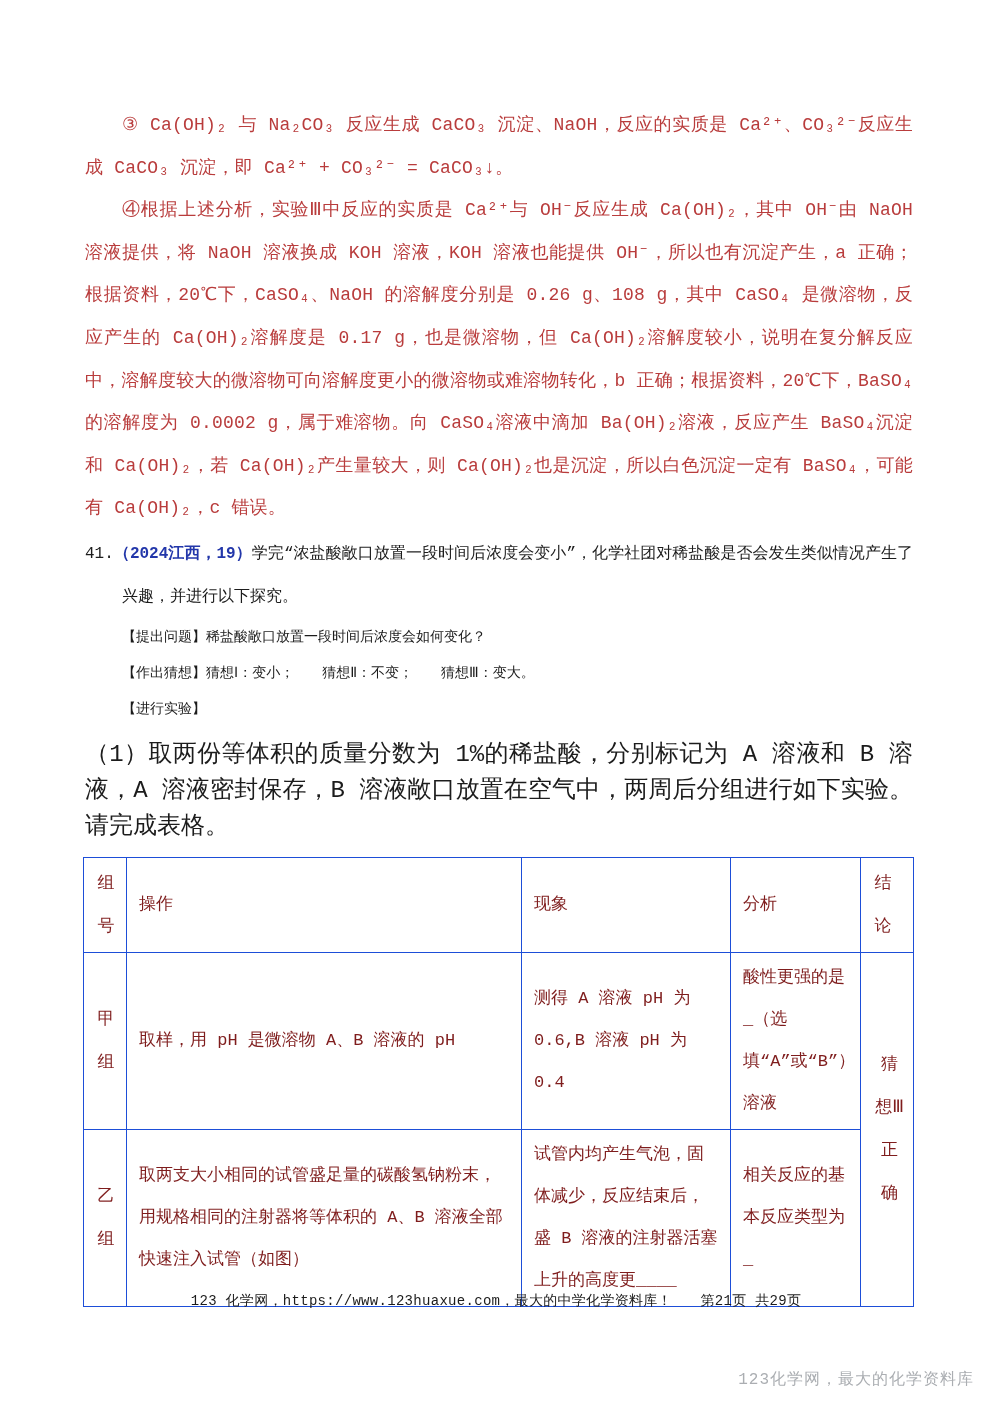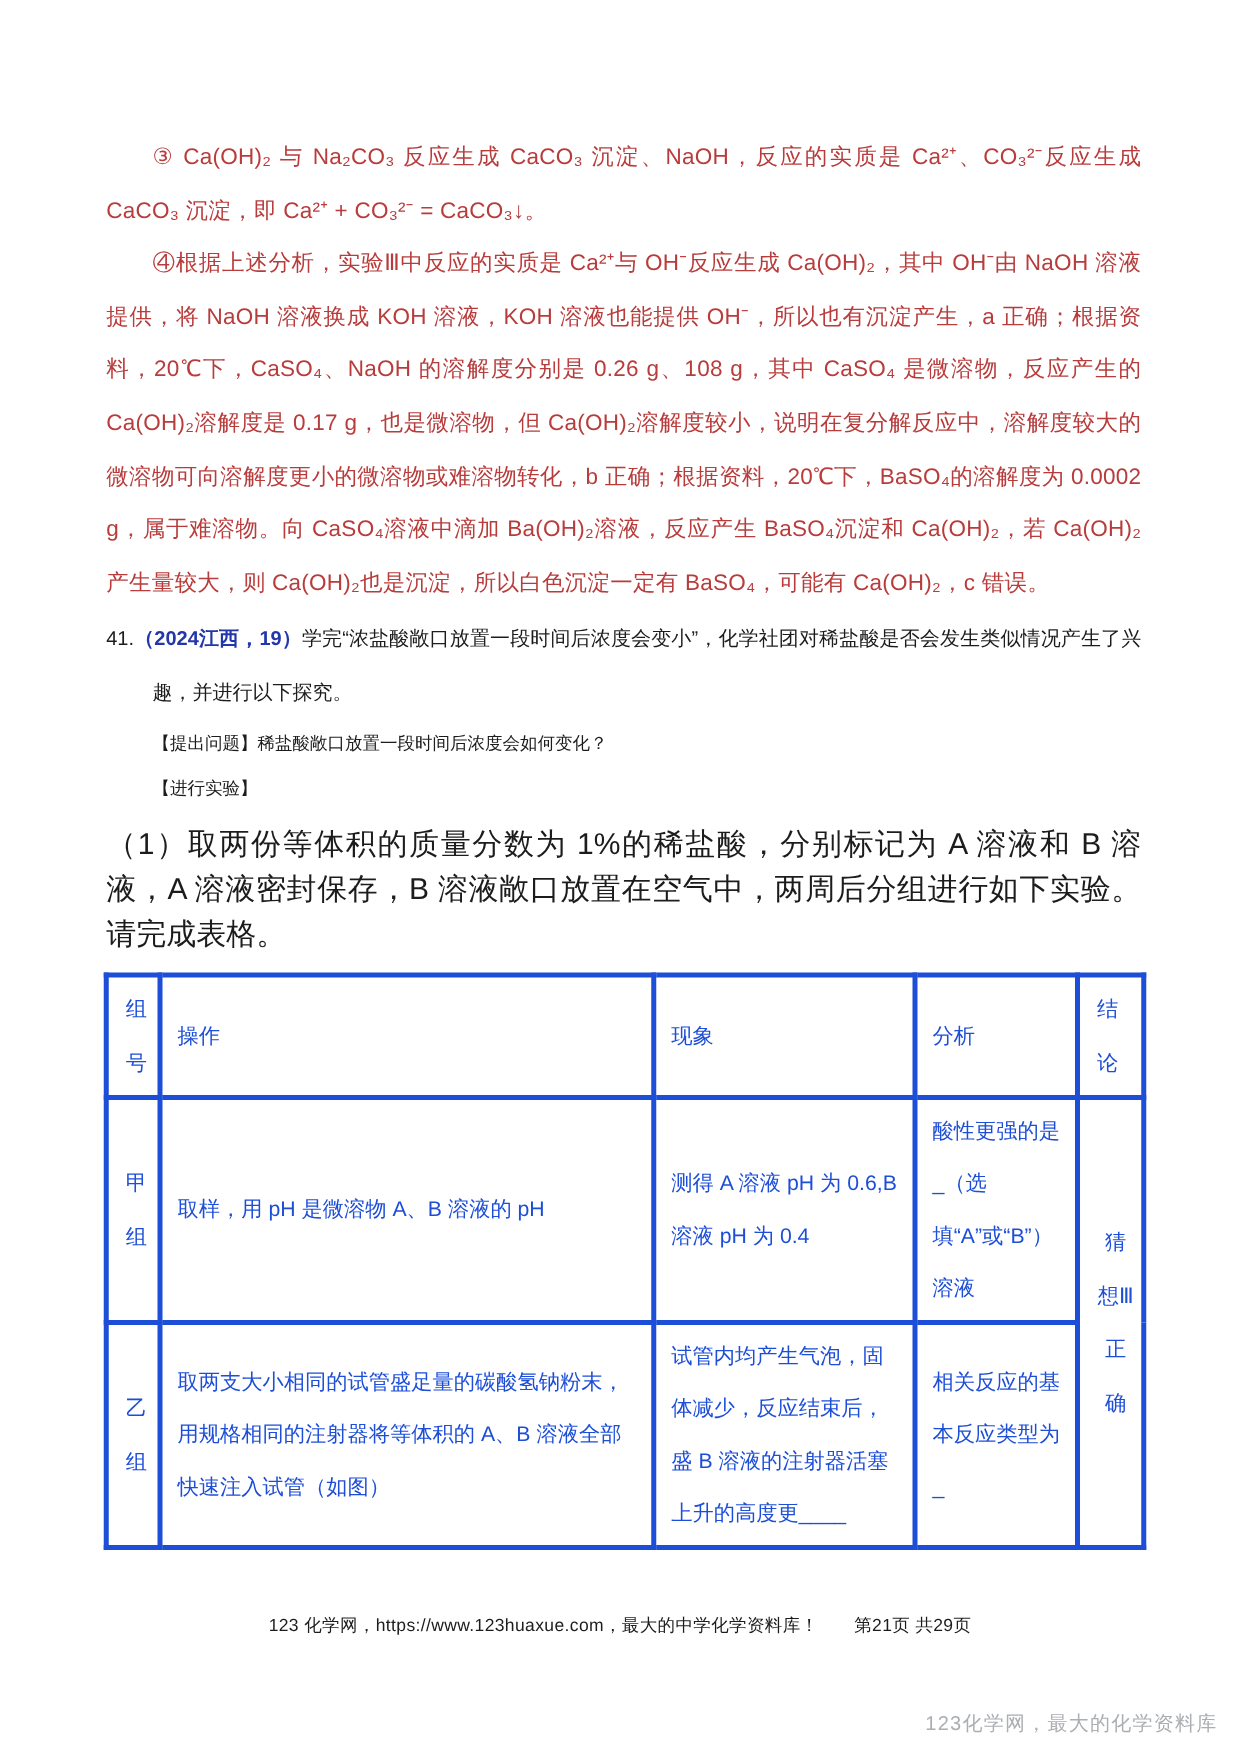--- a/index.html
+++ b/index.html
@@ -1,33 +1,33 @@
 <!DOCTYPE html>
 <html><head>
 <meta charset="utf-8">
 <style>
   html,body{margin:0;padding:0;background:#ffffff;}
   .page{
     position:relative;width:992px;height:1403px;background:#ffffff;overflow:hidden;
-    font-family:Liberation Sans, sans-serif;color:#1c1c1c;
+    font-family:Liberation Mono, monospace;color:#1c1c1c;
   }
   .content{position:absolute;left:85px;top:104px;width:828px;}
   p{margin:0;text-align:justify;}
   .red-para{color:#b93c3c;font-size:18px;line-height:42.6px;letter-spacing:.2px;}
   .red-para.first-indent{text-indent:37px;}
   .q-first{font-size:16px;line-height:43px;padding-left:37px;text-indent:-37px;margin-top:3px;}
   .q-first .src{color:#2337aa;font-weight:bold;}
   .q-sub{font-size:14px;line-height:36px;margin-left:37px;}
   .q-step{font-size:24px;line-height:36px;margin-top:10px;}
   table.exp{
     border-collapse:collapse;table-layout:fixed;width:830px;margin-left:-2px;margin-top:12px;
   }
   table.exp td{
-    border:4px solid #1d4ed8;font-size:17px;line-height:42px;
-    vertical-align:middle;padding:4px 12px;text-align:left;color:#1d4ed8;
+    border:1px solid #1d4ed8;font-size:17px;line-height:42px;
+    vertical-align:middle;padding:4px 12px;text-align:left;color:#7f1d1d;
     overflow:hidden;
   }
   tr.hdr-row{height:93px;}
   tr.row-1{height:131px;}
   tr.row-2{height:177px;}
   td.vcell{text-align:center;padding:4px 2px;}
   .vwrap{display:inline-block;width:20px;line-height:43px;text-align:center;word-break:break-all;}
   .vwrap.concl{width:33px;}
   .footer{
     position:absolute;left:0;right:0;top:1292px;text-align:center;
@@ -45,20 +45,21 @@
 
     <p class="red-para first-indent">③ Ca(OH)₂ 与 Na₂CO₃ 反应生成 CaCO₃ 沉淀、NaOH，反应的实质是 Ca²⁺、CO₃²⁻反应生成 CaCO₃ 沉淀，即 Ca²⁺ + CO₃²⁻ = CaCO₃↓。</p>
 
     <p class="red-para first-indent">④根据上述分析，实验Ⅲ中反应的实质是 Ca²⁺与 OH⁻反应生成 Ca(OH)₂，其中 OH⁻由 NaOH 溶液提供，将 NaOH 溶液换成 KOH 溶液，KOH 溶液也能提供 OH⁻，所以也有沉淀产生，a 正确；根据资料，20℃下，CaSO₄、NaOH 的溶解度分别是 0.26 g、108 g，其中 CaSO₄ 是微溶物，反应产生的 Ca(OH)₂溶解度是 0.17 g，也是微溶物，但 Ca(OH)₂溶解度较小，说明在复分解反应中，溶解度较大的微溶物可向溶解度更小的微溶物或难溶物转化，b 正确；根据资料，20℃下，BaSO₄的溶解度为 0.0002 g，属于难溶物。向 CaSO₄溶液中滴加 Ba(OH)₂溶液，反应产生 BaSO₄沉淀和 Ca(OH)₂，若 Ca(OH)₂产生量较大，则 Ca(OH)₂也是沉淀，所以白色沉淀一定有 BaSO₄，可能有 Ca(OH)₂，c 错误。</p>
 
     <div>
       <p class="q-first"><span>41.</span><span class="src">（2024江西，19）</span><span>学完“浓盐酸敞口放置一段时间后浓度会变小”，化学社团对稀盐酸是否会发生类似情况产生了兴趣，并进行以下探究。</span></p>
 
       <p class="q-sub">【提出问题】稀盐酸敞口放置一段时间后浓度会如何变化？</p>
 
+      <p class="q-sub">【作出猜想】猜想Ⅰ：变小；　　猜想Ⅱ：不变；　　猜想Ⅲ：变大。</p>
 
       <p class="q-sub">【进行实验】</p>
 
       <p class="q-step">（1）取两份等体积的质量分数为 1%的稀盐酸，分别标记为 A 溶液和 B 溶液，A 溶液密封保存，B 溶液敞口放置在空气中，两周后分组进行如下实验。请完成表格。</p>
     </div>
 
     <table class="exp">
       <colgroup>
         <col style="width:43px">
         <col style="width:395px">

